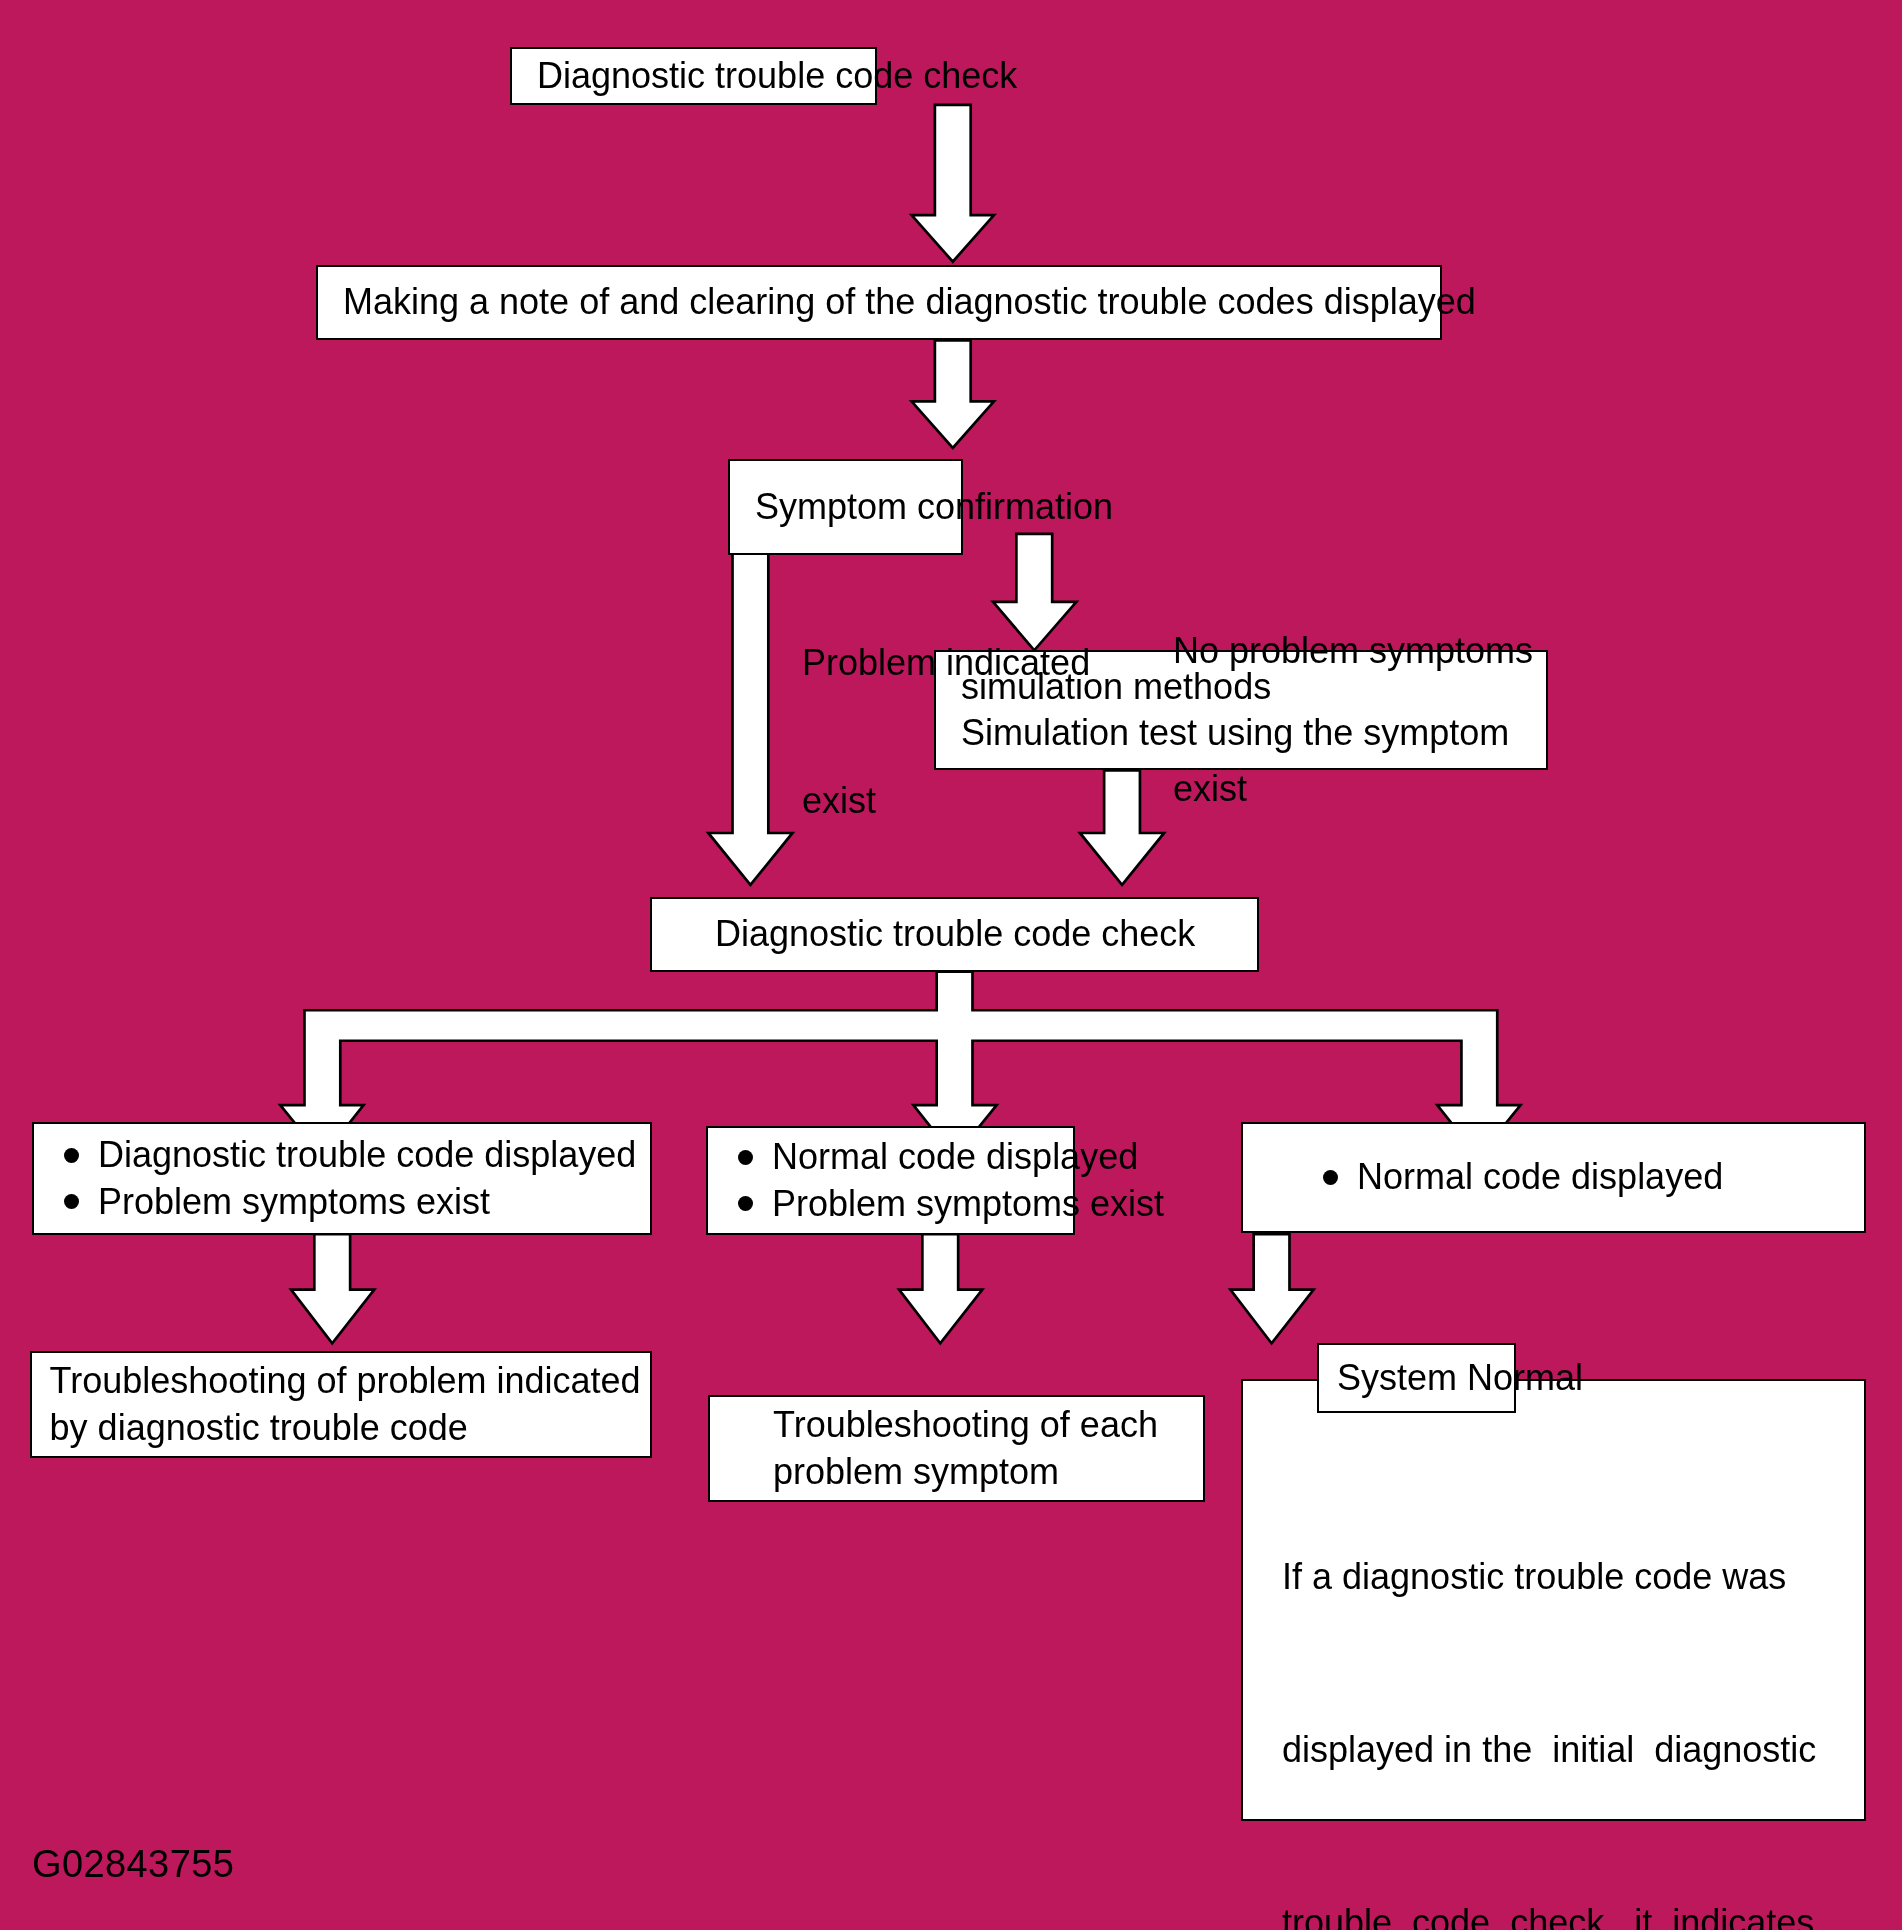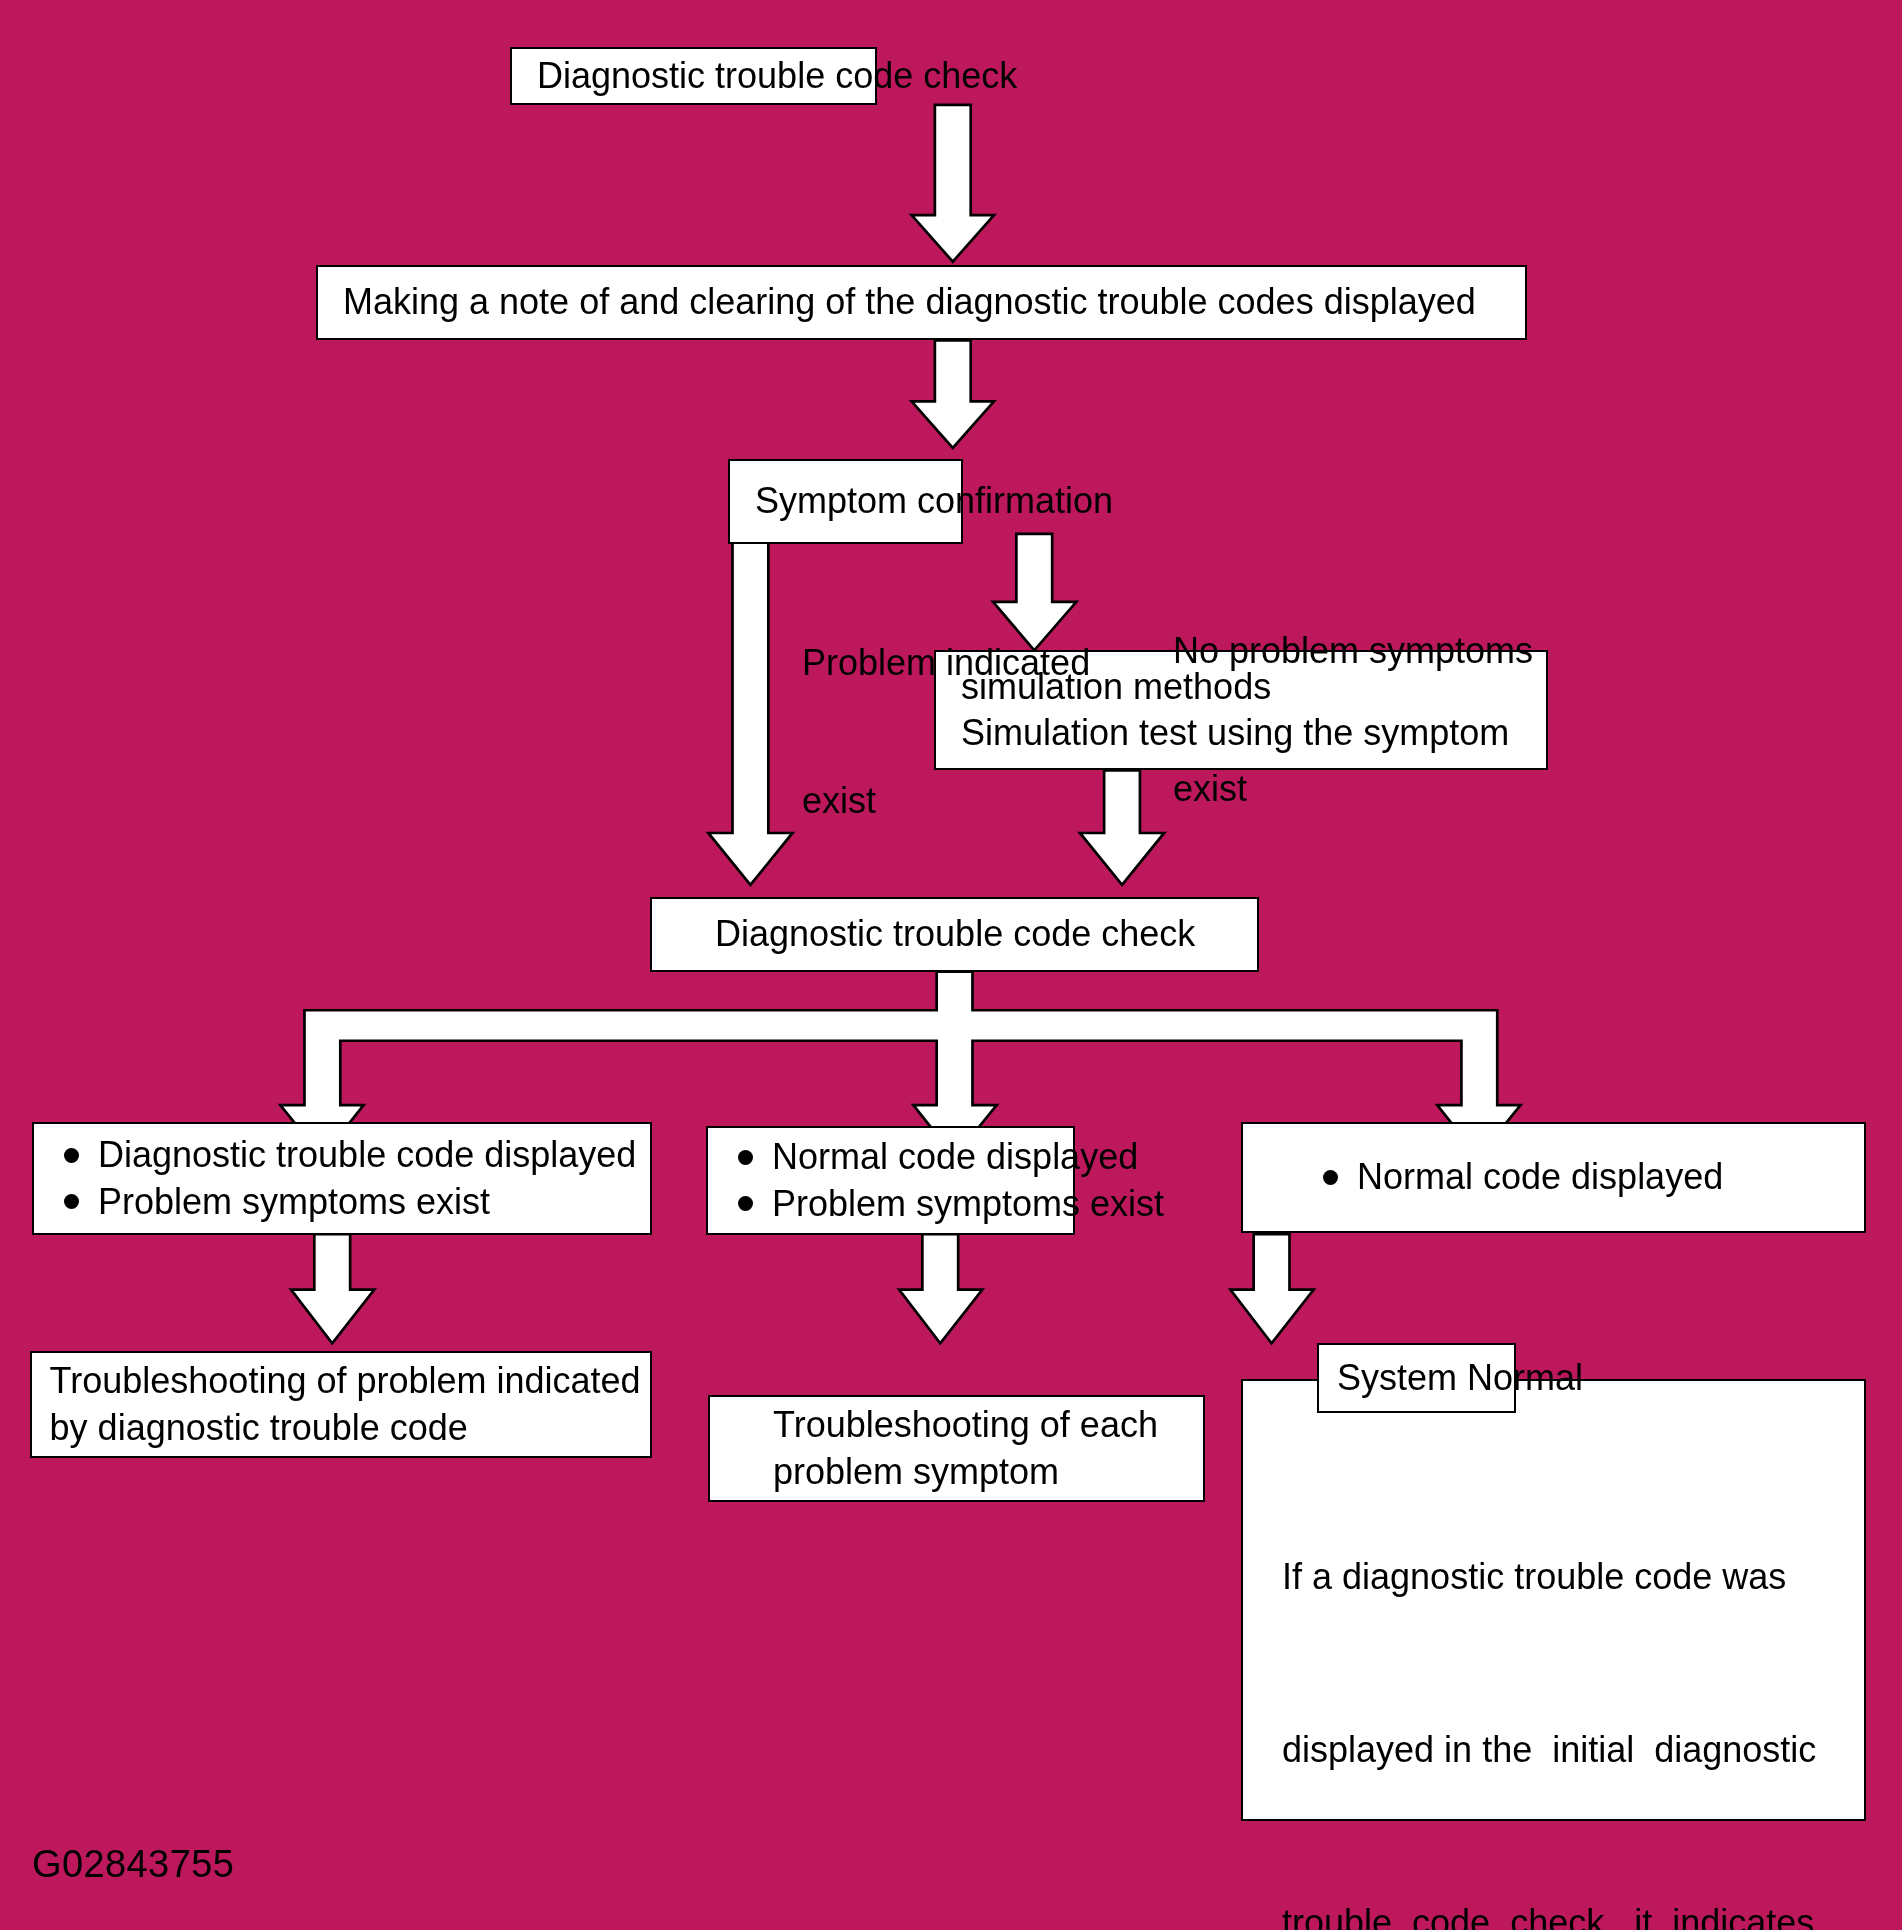--- a/index.html
+++ b/index.html
@@ -108,25 +108,25 @@
     <polygon points="1030,1378 1070,1378 1070,1440 1097,1440 1050,1500 1004,1440 1030,1440"></polygon>
 
     <polygon points="1400,1378 1440,1378 1440,1440 1467,1440 1420,1500 1374,1440 1400,1440"></polygon>
 
   </svg>
 
   <div class="node pad-l-28" style="left:510px; top:47px; width:367px; height:58px;">
     <span class="txt">Diagnostic trouble code check</span>
   </div>
 
-  <div class="node pad-l-28" style="left:316px; top:265px; width:1211px; height:75px;">
+  <div class="node pad-l-28" style="left:316px; top:265px; width:1126px; height:75px;">
     <span class="txt">Making a note of and clearing of the diagnostic trouble codes displayed</span>
   </div>
 
-  <div class="node pad-l-28" style="left:728px; top:459px; width:235px; height:85px;">
+  <div class="node pad-l-28" style="left:728px; top:459px; width:235px; height:96px;">
     <span class="txt">Symptom confirmation</span>
   </div>
 
   <div class="node pad-l-28" style="left:934px; top:650px; width:614px; height:120px;">
     <span class="txt">simulation methods</span>
     <span class="txt">Simulation test using the symptom</span>
   </div>
 
   <div class="node pad-l-70" style="left:650px; top:897px; width:609px; height:75px;">
     <span class="txt">Diagnostic trouble code check</span>

